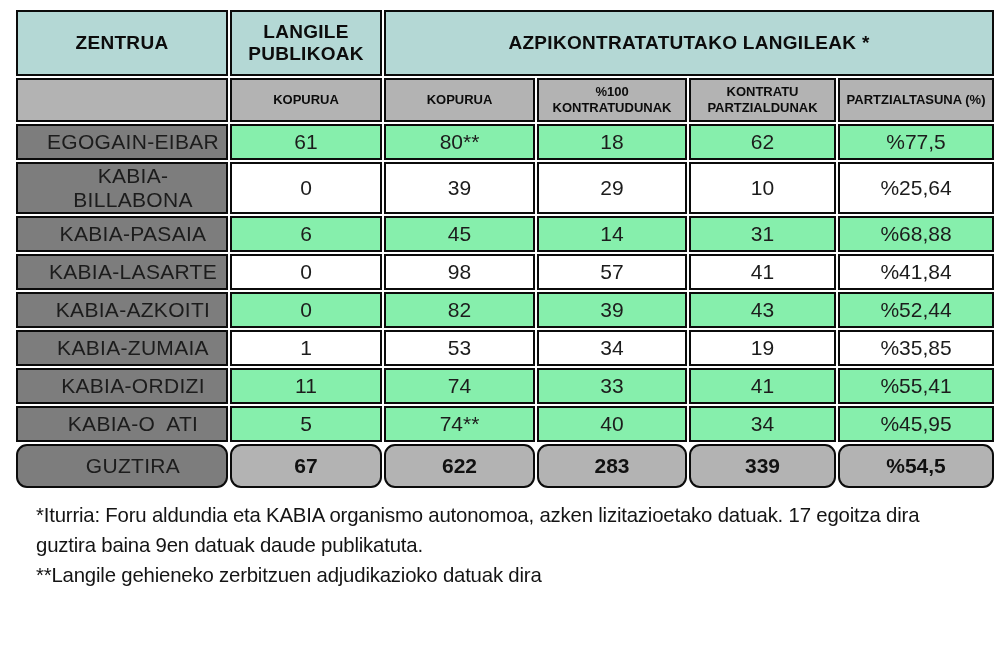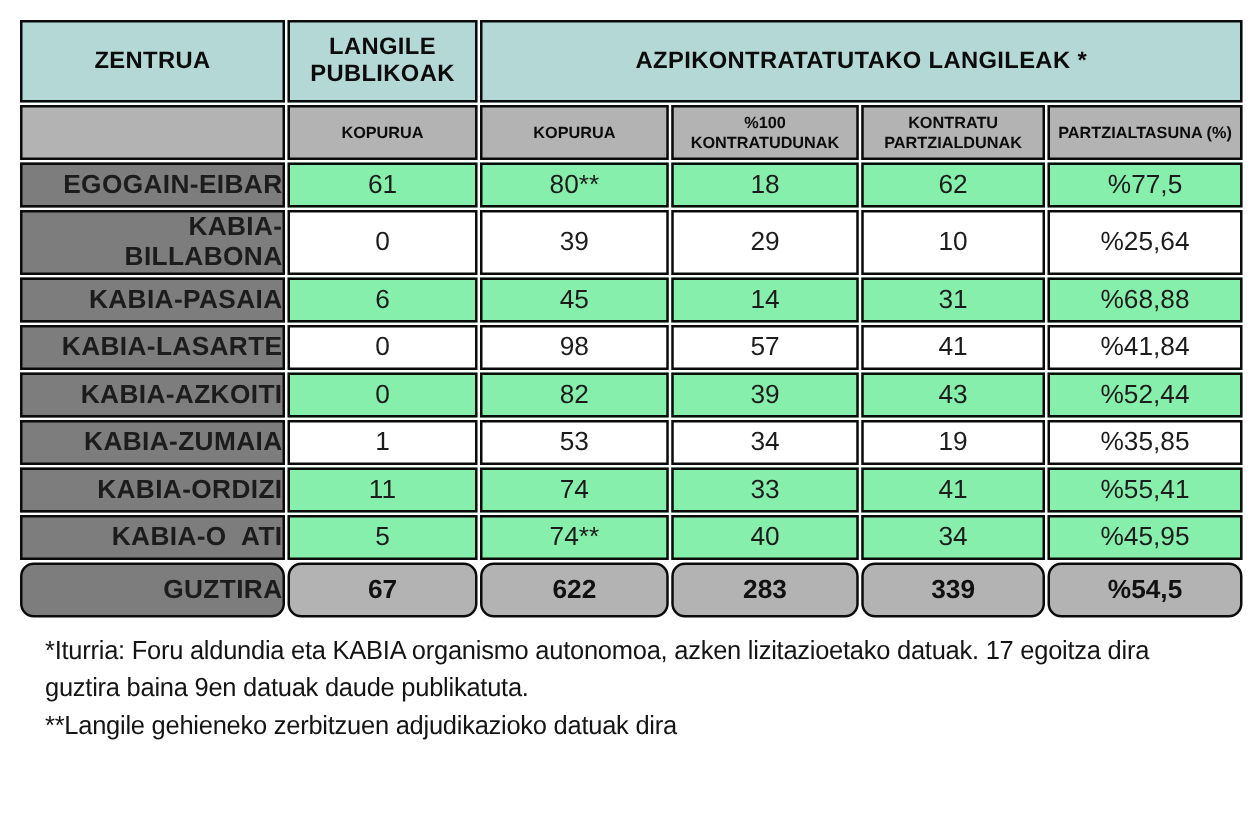--- a/index.html
+++ b/index.html
@@ -3,21 +3,21 @@
 <meta charset="utf-8">
 <style>
   * { margin: 0; padding: 0; box-sizing: border-box; }
   html, body { background: #ffffff; }
   body {
     width: 1000px; height: 668px;
     font-family: "Liberation Sans", sans-serif;
     color: #111;
     overflow: hidden;
   }
-  .page { width: 1000px; height: 508px; padding: 14px 14px 0 14px; }
+  .page { width: 1000px; height: 508px; padding: 8px 14px 0 14px; }
 
   table.main {
     border-collapse: separate;
     border-spacing: 2px;
     width: 972px;
     background: #ffffff;
     table-layout: fixed;
   }
   td, th { border: 2px solid #0b0b0b; text-align: center; vertical-align: middle; overflow: hidden; }
 
@@ -30,22 +30,22 @@
   col.c-pct     { width: 156px; }
 
   
   tr.hdr1 th { height: 66px; background: #b4d8d5; color: #0c0c0c;
                font-size: 19px; font-weight: 700; letter-spacing: 0.3px; }
   tr.hdr2 th { height: 44px; background: #b3b3b3; color: #0c0c0c;
                font-size: 13px; font-weight: 700; line-height: 1.25; padding: 2px 4px; }
 
   
   tr.data td { height: 36px; font-size: 21px; color: #1c1c1c; }
-  td.rowlabel { background: #7d7d7d; color: #f7f7f7; text-align: right;
-                padding-left: 22px; font-size: 16.5px; font-weight: 700; letter-spacing: 0.3px; }
+  td.rowlabel { background: #7d7d7d; color: #f7f7f7; text-align: center;
+                padding-left: 22px; font-size: 16.5px; font-weight: 400; letter-spacing: 0.3px; }
   tr.teal  td.val { background: #86efac; }
   tr.white td.val { background: #ffffff; }
 
   
   tr.total td { height: 44px; border-radius: 11px; }
   tr.total td.val { background: #b3b3b3; font-weight: 700; font-size: 21px; color: #111; }
 
   
   .footnotes { margin: 10px 6px 0 22px; width: 965px;
                transform: scaleX(0.97); transform-origin: left top; }

